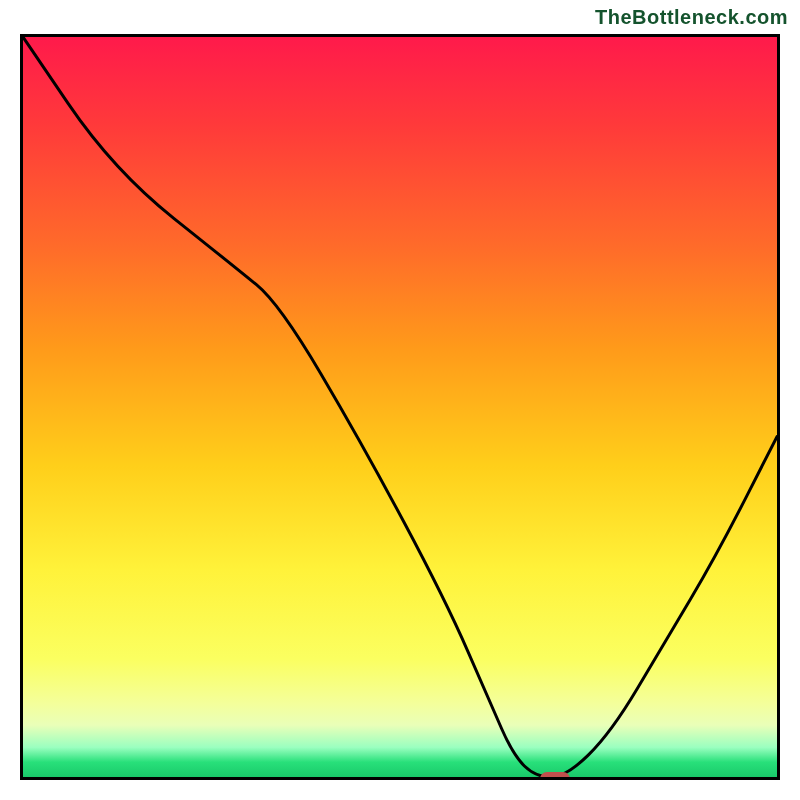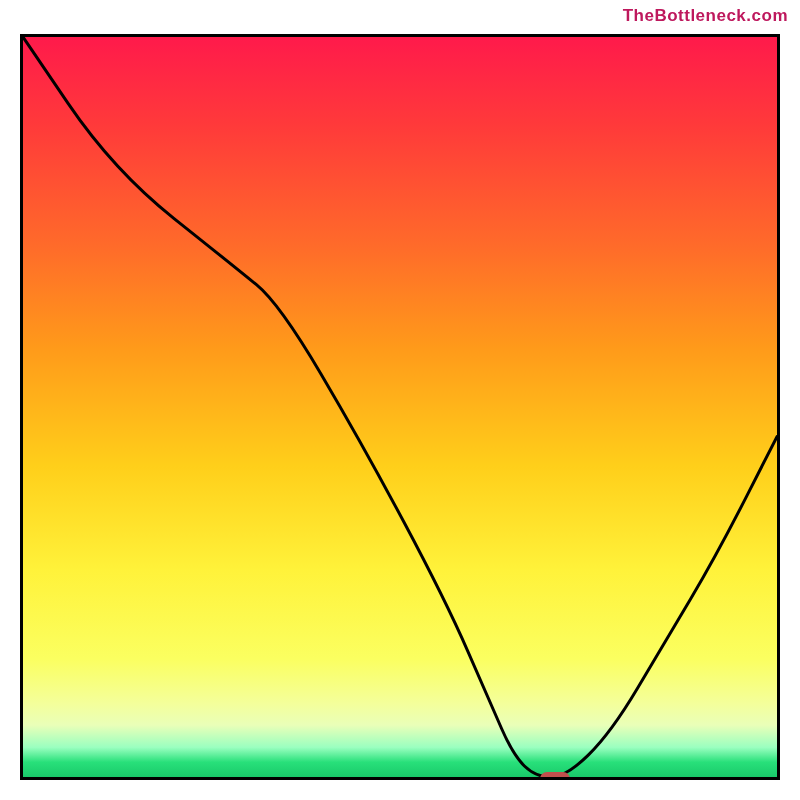--- a/index.html
+++ b/index.html
@@ -3,23 +3,23 @@
 <meta charset="utf-8">
 <style>
   * { margin: 0; padding: 0; box-sizing: border-box; }
   html, body { width: 800px; height: 800px; overflow: hidden; background: #fff; }
   .wrap { position: relative; width: 800px; height: 800px; }
   .watermark {
     position: absolute;
     top: 6px;
     right: 12px;
     font-family: Arial, Helvetica, sans-serif;
-    font-size: 17px;
+    font-size: 20px;
     font-weight: bold;
-    color: #be185d;
+    color: #14532d;
     letter-spacing: 0.5px;
     z-index: 10;
   }
   .plot {
     position: absolute;
     left: 20px;
     top: 34px;
     width: 760px;
     height: 746px;
     border: 3px solid #000;

